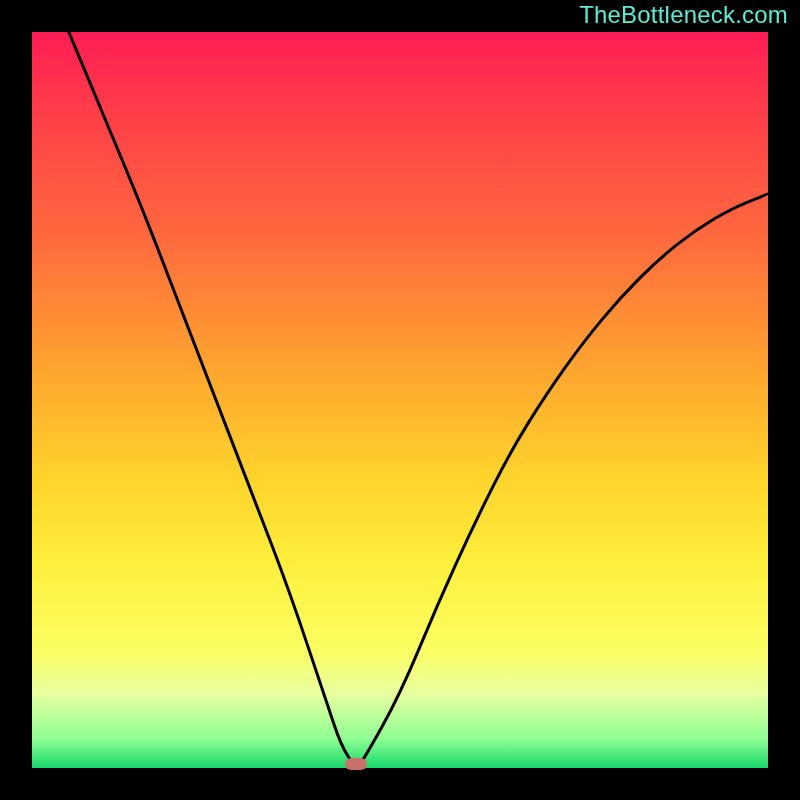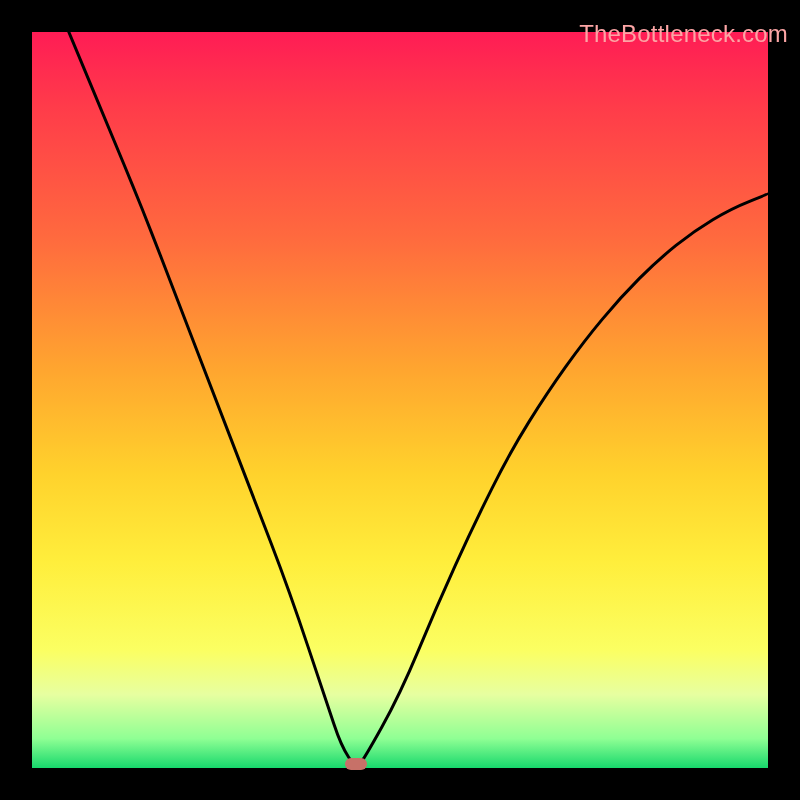--- a/index.html
+++ b/index.html
@@ -12,23 +12,23 @@
     font-family: Arial, Helvetica, sans-serif;
   }
   .frame {
     position: relative;
     width: 800px;
     height: 800px;
     background: #000;
   }
   .watermark {
     position: absolute;
-    top: 20px;
+    top: 1px;
     right: 12px;
-    color: #fca5a5;
+    color: #5eead4;
     font-size: 24px;
     font-weight: 500;
     letter-spacing: 0.2px;
     z-index: 3;
   }
   .plot-area {
     position: absolute;
     left: 32px;
     top: 32px;
     width: 736px;

